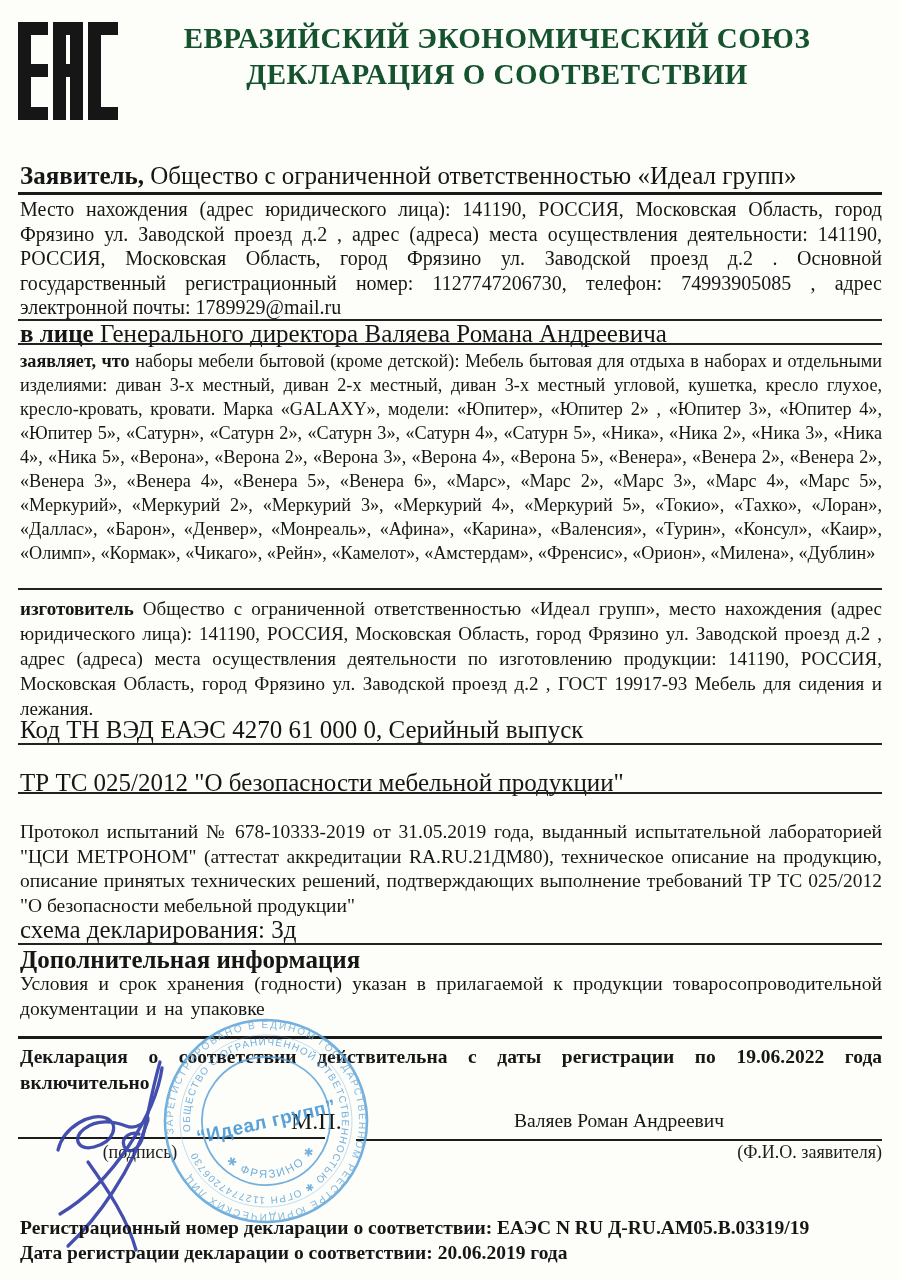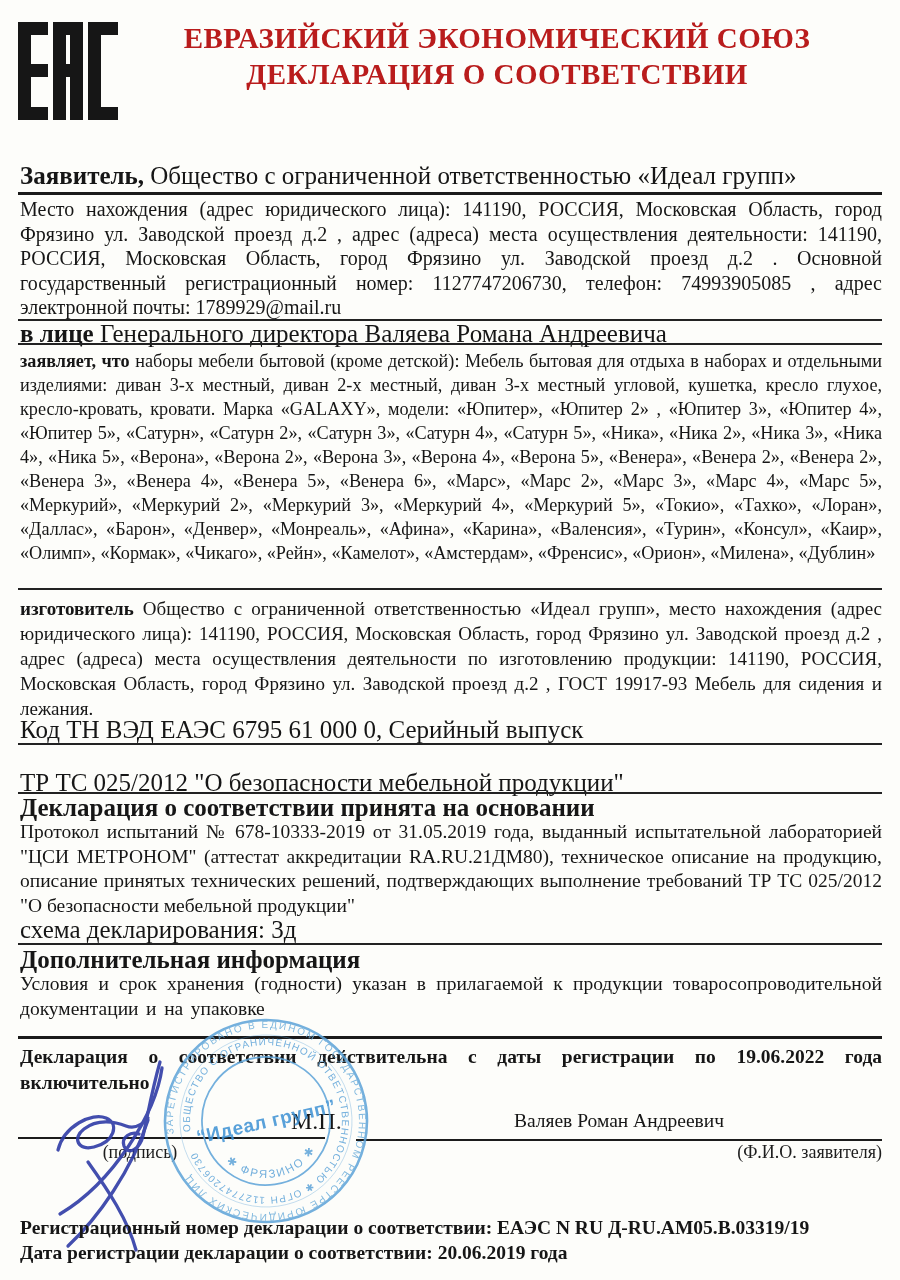--- a/index.html
+++ b/index.html
@@ -6,21 +6,21 @@
   .page{
     position:relative;width:900px;height:1280px;margin:0 auto;
     background:#fdfdfa;overflow:hidden;
     font-family:"Liberation Serif","DejaVu Serif",serif;
     color:#161616;
   }
   .abs{position:absolute;}
   .b{font-weight:bold;}
   .title{
     left:172px;top:20px;width:650px;text-align:center;
-    font-weight:bold;font-size:29px;line-height:36px;letter-spacing:.5px;color:#b91c1c;
+    font-weight:bold;font-size:29px;line-height:36px;letter-spacing:.5px;color:#14532d;
   }
   .row{left:20px;width:862px;font-size:25px;line-height:24px;}
   .par{left:20px;width:862px;font-size:19.5px;line-height:24.5px;text-align:justify;}
   .hr{position:absolute;left:18px;width:864px;height:2px;background:#222;}
   .hr3{height:3px;background:#1a1a1a;}
   .sigline{position:absolute;height:2px;background:#1c1c1c;}
   .caption{font-size:18px;color:#1d1d1d;}
   .center{text-align:center;}
   .stamp-svg{position:absolute;left:160px;top:1015px;transform:rotate(-8deg);opacity:.85;}
   .sig-svg{position:absolute;left:28px;top:1050px;}
@@ -69,27 +69,26 @@
   <div class="hr" style="top:343px;"></div>
 
   <div class="abs par" style="top:349px;font-size:18.2px;line-height:24px;">
     <span class="b">заявляет, что</span><span> наборы мебели бытовой (кроме детской): Мебель бытовая для отдыха в наборах и отдельными изделиями: диван 3-х местный, диван 2-х местный, диван 3-х местный угловой, кушетка, кресло глухое, кресло-кровать, кровати. Марка «GALAXY», модели: «Юпитер», «Юпитер 2» , «Юпитер 3», «Юпитер 4», «Юпитер 5», «Сатурн», «Сатурн 2», «Сатурн 3», «Сатурн 4», «Сатурн 5», «Ника», «Ника 2», «Ника 3», «Ника 4», «Ника 5», «Верона», «Верона 2», «Верона 3», «Верона 4», «Верона 5», «Венера», «Венера 2», «Венера 2», «Венера 3», «Венера 4», «Венера 5», «Венера 6», «Марс», «Марс 2», «Марс 3», «Марс 4», «Марс 5», «Меркурий», «Меркурий 2», «Меркурий 3», «Меркурий 4», «Меркурий 5», «Токио», «Тахко», «Лоран», «Даллас», «Барон», «Денвер», «Монреаль», «Афина», «Карина», «Валенсия», «Турин», «Консул», «Каир», «Олимп», «Кормак», «Чикаго», «Рейн», «Камелот», «Амстердам», «Френсис», «Орион», «Милена», «Дублин»</span>
   </div>
   <div class="hr" style="top:588px;"></div>
 
   <div class="abs par" style="top:596px;font-size:19px;line-height:25px;">
     <span class="b">изготовитель</span><span> Общество с ограниченной ответственностью «Идеал групп», место нахождения (адрес юридического лица): 141190, РОССИЯ, Московская Область, город Фрязино ул. Заводской проезд д.2 , адрес (адреса) места осуществления деятельности по изготовлению продукции: 141190, РОССИЯ, Московская Область, город Фрязино ул. Заводской проезд д.2  , ГОСТ 19917-93 Мебель для сидения и лежания.</span>
   </div>
-  <div class="abs row" style="top:718px;">Код ТН ВЭД ЕАЭС 6795 61 000 0, Серийный выпуск</div>
+  <div class="abs row" style="top:718px;">Код ТН ВЭД ЕАЭС 4270 61 000 0, Серийный выпуск</div>
   <div class="hr" style="top:743px;"></div>
 
   <div class="abs row" style="top:771px;">ТР ТС 025/2012 "О безопасности мебельной продукции"</div>
   <div class="hr" style="top:792px;"></div>
 
-  <div class="abs row b" style="top:796px;">Декларация о соответствии принята на основании</div>
   <div class="abs par" style="top:820px;">Протокол испытаний № 678-10333-2019 от 31.05.2019 года, выданный испытательной лабораторией "ЦСИ МЕТРОНОМ" (аттестат аккредитации RA.RU.21ДМ80), техническое описание на продукцию, описание принятых технических решений, подтверждающих выполнение требований ТР ТС 025/2012 "О безопасности мебельной продукции"</div>
   <div class="abs row" style="top:918px;">схема декларирования: 3д</div>
   <div class="hr" style="top:943px;"></div>
 
   <div class="abs row b" style="top:948px;">Дополнительная информация</div>
   <div class="abs par" style="top:971px;line-height:25px;word-spacing:.14em;">Условия и срок хранения (годности) указан в прилагаемой к продукции товаросопроводительной документации и на упаковке</div>
   <div class="hr hr3" style="top:1036px;"></div>
 
   <div class="abs par b" style="top:1044px;line-height:26px;word-spacing:.46em;">Декларация о соответствии действительна с даты регистрации по 19.06.2022 года включительно</div>
 

